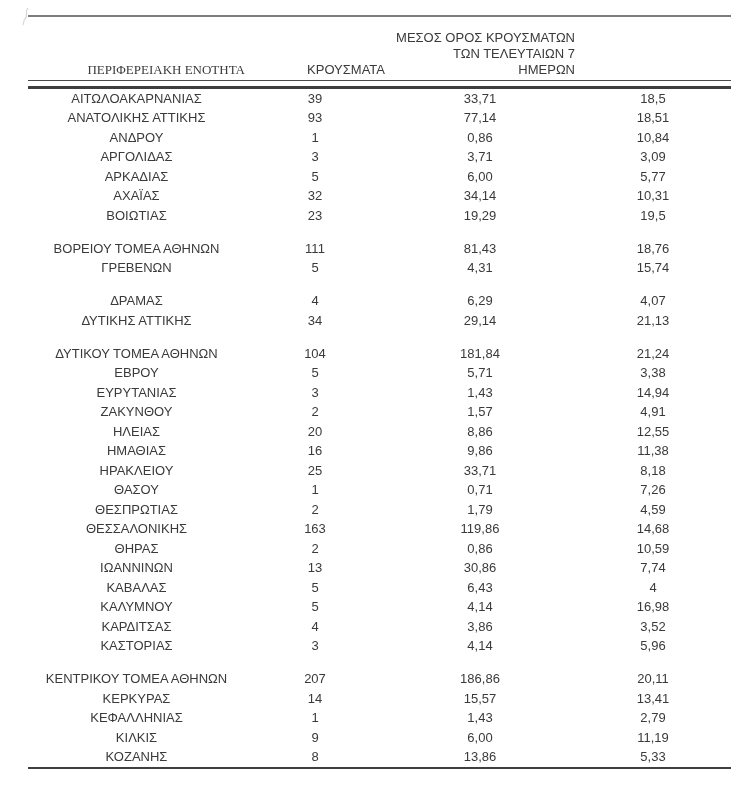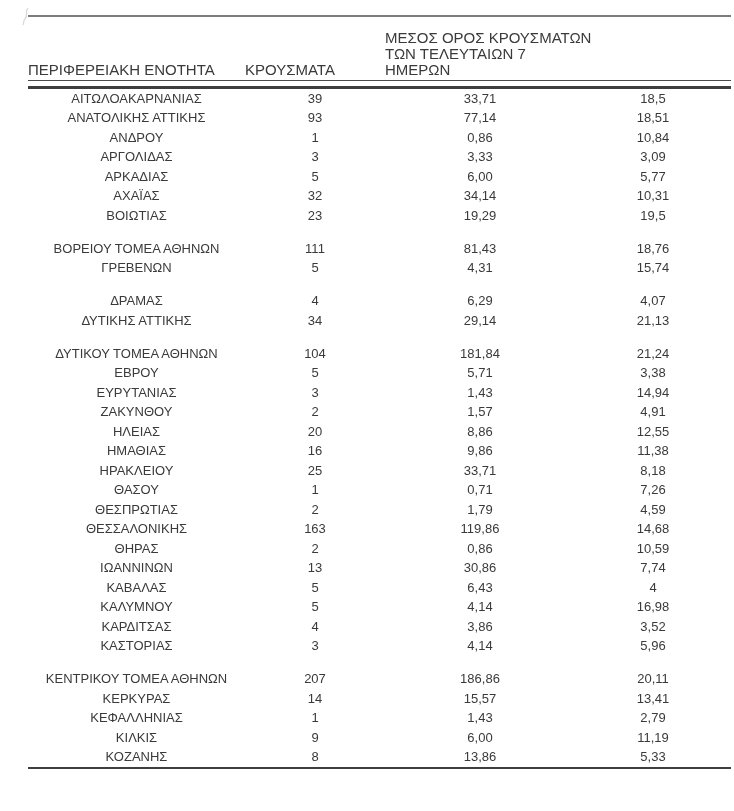--- a/index.html
+++ b/index.html
@@ -33,26 +33,26 @@
     background: #7d7d7d;
   }
   .header-row {
     display: flex;
     align-items: flex-end;
     padding-top: 13px;
     padding-bottom: 2px;
     border-bottom: 1.5px solid #4a4a4a;
   }
   .hcol {
-    text-align: left;
-    font-size: 15px;
+    text-align: right;
+    font-size: 13px;
     line-height: 16px;
     white-space: nowrap;
   }
-  .hcol-1 { width: 217px; }
+  .hcol-1 { width: 217px; font-family: Liberation Serif, serif; }
   .hcol-2 { width: 140px; }
   .hcol-3 { width: 190px; }
   .hcol-4 { width: 156px; }
   .rule-gap { height: 5px; }
   .rule-thick {
     height: 2.5px;
     background: #3e3e3e;
   }
   table.data {
     width: 703px;
@@ -135,21 +135,21 @@
           </tr>
           <tr>
             <td>ΑΝΔΡΟΥ</td>
             <td>1</td>
             <td>0,86</td>
             <td>10,84</td>
           </tr>
           <tr>
             <td>ΑΡΓΟΛΙΔΑΣ</td>
             <td>3</td>
-            <td>3,33</td>
+            <td>3,71</td>
             <td>3,09</td>
           </tr>
           <tr>
             <td>ΑΡΚΑΔΙΑΣ</td>
             <td>5</td>
             <td>6,00</td>
             <td>5,77</td>
           </tr>
           <tr>
             <td>ΑΧΑΪΑΣ</td>

